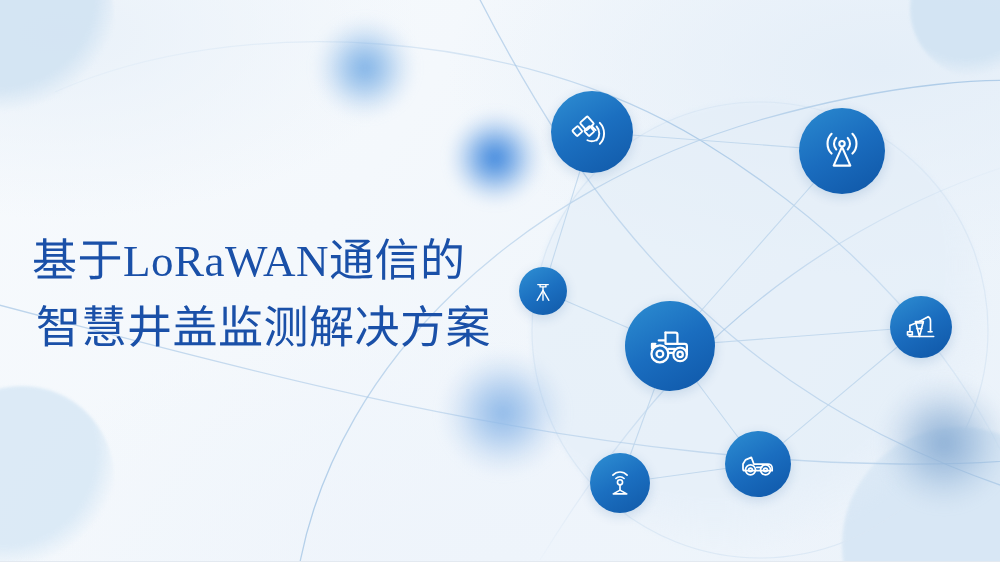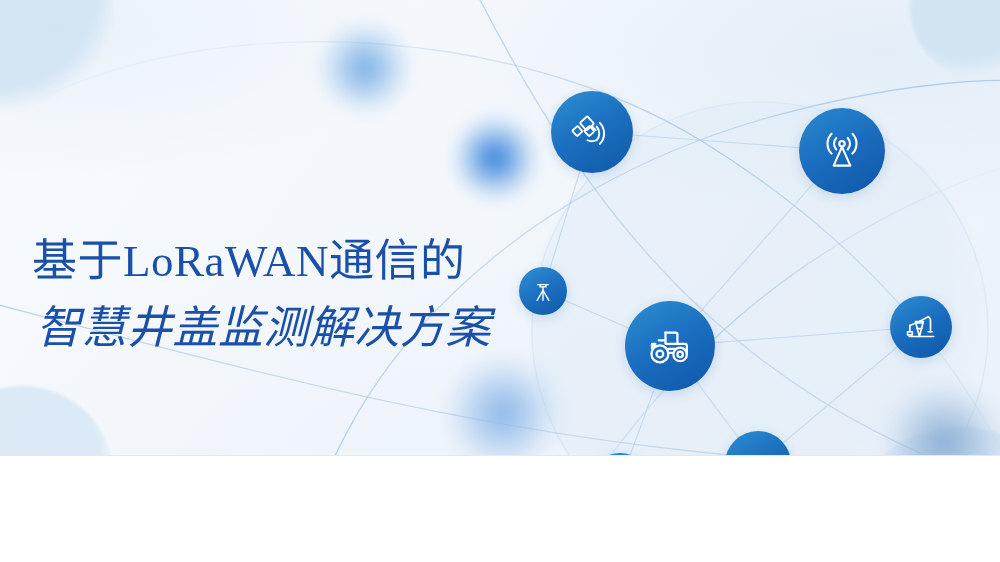--- a/index.html
+++ b/index.html
@@ -3,21 +3,21 @@
 <meta charset="utf-8">
 <title>LoRaWAN Smart Manhole Cover Slide</title>
 <style>
   html,body{margin:0;padding:0;background:#ffffff;}
   body{
     font-family:"Liberation Serif","DejaVu Serif",serif;
   }
   #slide{
     position:relative;
     width:1000px;
-    height:456px;
+    height:562px;
     overflow:hidden;
     background:
       radial-gradient(ellipse 70% 60% at 88% 12%, #e4eef8 0%, rgba(228,238,248,0) 62%),
       radial-gradient(ellipse 60% 55% at 6% 6%, #e9f1f9 0%, rgba(233,241,249,0) 60%),
       radial-gradient(ellipse 80% 70% at 50% 100%, #eef4fb 0%, rgba(238,244,251,0) 65%),
       linear-gradient(125deg,#f7fafd 0%,#f4f8fc 35%,#eff5fb 70%,#eaf2fa 100%);
     border-bottom:1px solid #e3e9f0;
     box-sizing:border-box;
   }
   
@@ -57,21 +57,21 @@
     width:540px;
   }
   .title-line{
     color:#1a50a8;
     font-size:45px;
     line-height:1.48;
     letter-spacing:.5px;
     white-space:nowrap;
     font-weight:400;
   }
-  .title-line.second{ padding-left:4px;font-style:italic; }
+  .title-line.second{ padding-left:4px; }
 </style>
 </head>
 <body>
 
 <div id="slide">
 
   <div id="blob-layer">
       <div class="blob" style="left: -78px; top: -78px; width: 192px; height: 192px; background: radial-gradient(circle at 40% 36%, rgb(207, 226, 242) 0%, rgb(207, 226, 242) 58%, rgba(255, 255, 255, 0) 72%); opacity: 0.8; filter: blur(1.5px);"></div>
       <div class="blob" style="left: -70px; top: 386px; width: 184px; height: 184px; background: radial-gradient(circle at 40% 36%, rgb(214, 231, 245) 0%, rgb(214, 231, 245) 58%, rgba(255, 255, 255, 0) 72%); opacity: 0.8; filter: blur(1.5px);"></div>
       <div class="blob" style="left: 910px; top: -62px; width: 140px; height: 140px; background: radial-gradient(circle at 40% 36%, rgb(207, 226, 242) 0%, rgb(207, 226, 242) 58%, rgba(255, 255, 255, 0) 72%); opacity: 0.8; filter: blur(1.5px);"></div>

